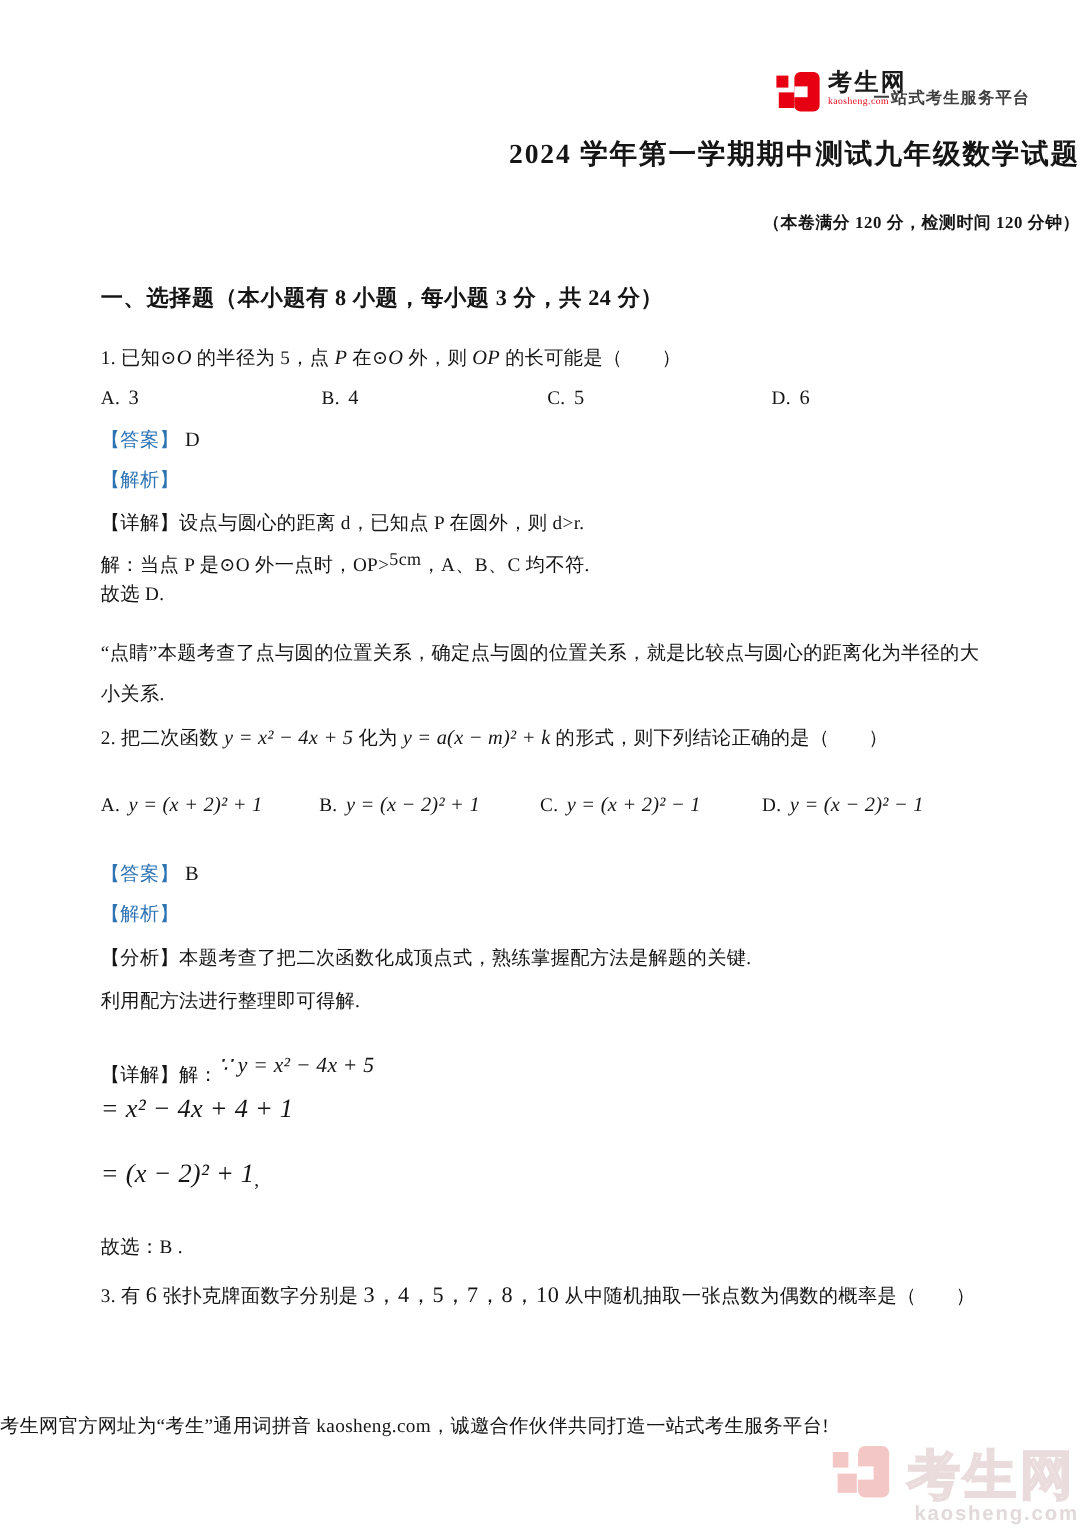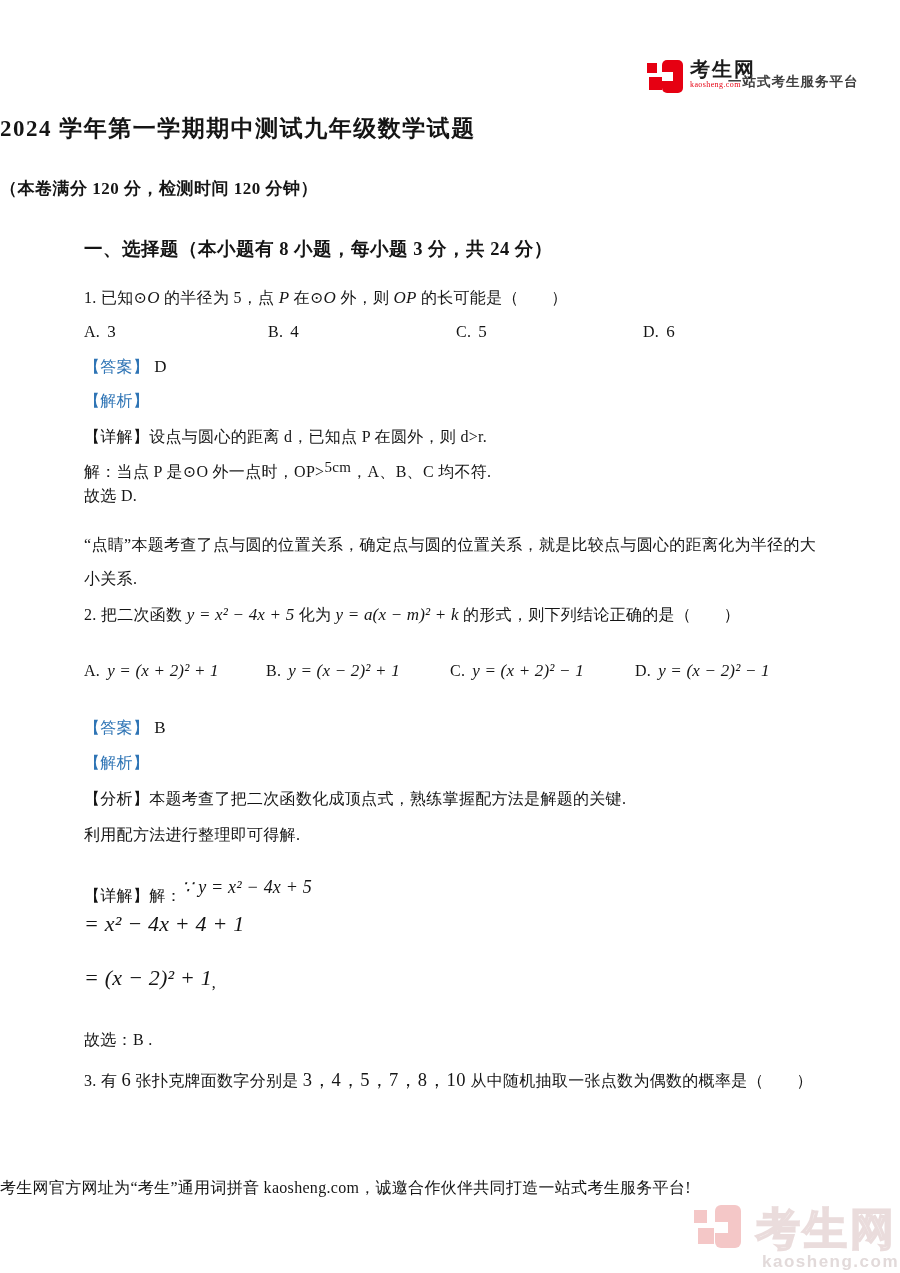--- a/index.html
+++ b/index.html
@@ -2,23 +2,23 @@
 <html><head>
 <meta charset="utf-8">
 <style>
   html,body{margin:0;padding:0}
   body{
     width:900px;height:1273px;position:relative;overflow:hidden;
     background:#ffffff;color:#151515;
     font-family:"Liberation Serif","DejaVu Serif",serif;
   }
   .ln{position:absolute;left:84px;white-space:nowrap;font-size:16px;line-height:1.3;letter-spacing:.3px}
-  .center{left:0;width:900px;text-align:left}
+  .center{left:0;width:900px;text-align:right}
   .title{top:114px;font-size:23px;font-weight:700;letter-spacing:1.5px}
-  .subtitle{top:178px;font-size:17px;font-weight:700;letter-spacing:.5px}
+  .subtitle{top:178px;font-size:14px;font-weight:700;letter-spacing:.5px}
   .sechead{top:237px;font-size:18.5px;font-weight:700;letter-spacing:.5px}
   .m{font-style:italic;font-size:17px;letter-spacing:.2px}
   .num{font-size:18.5px;letter-spacing:.5px}
   .blue{color:#2e74b5}
   .ansletter{font-size:17px;padding-left:5px}
   .raise{position:relative;top:-5px;font-size:15px}
   .low{position:relative;top:3px}
   .eq{font-style:italic;font-size:22px;letter-spacing:.2px}
   .fx{font-style:italic;font-size:18px;position:relative;top:-8px;letter-spacing:.2px}
   .optrow{left:0;width:900px;height:40px}

